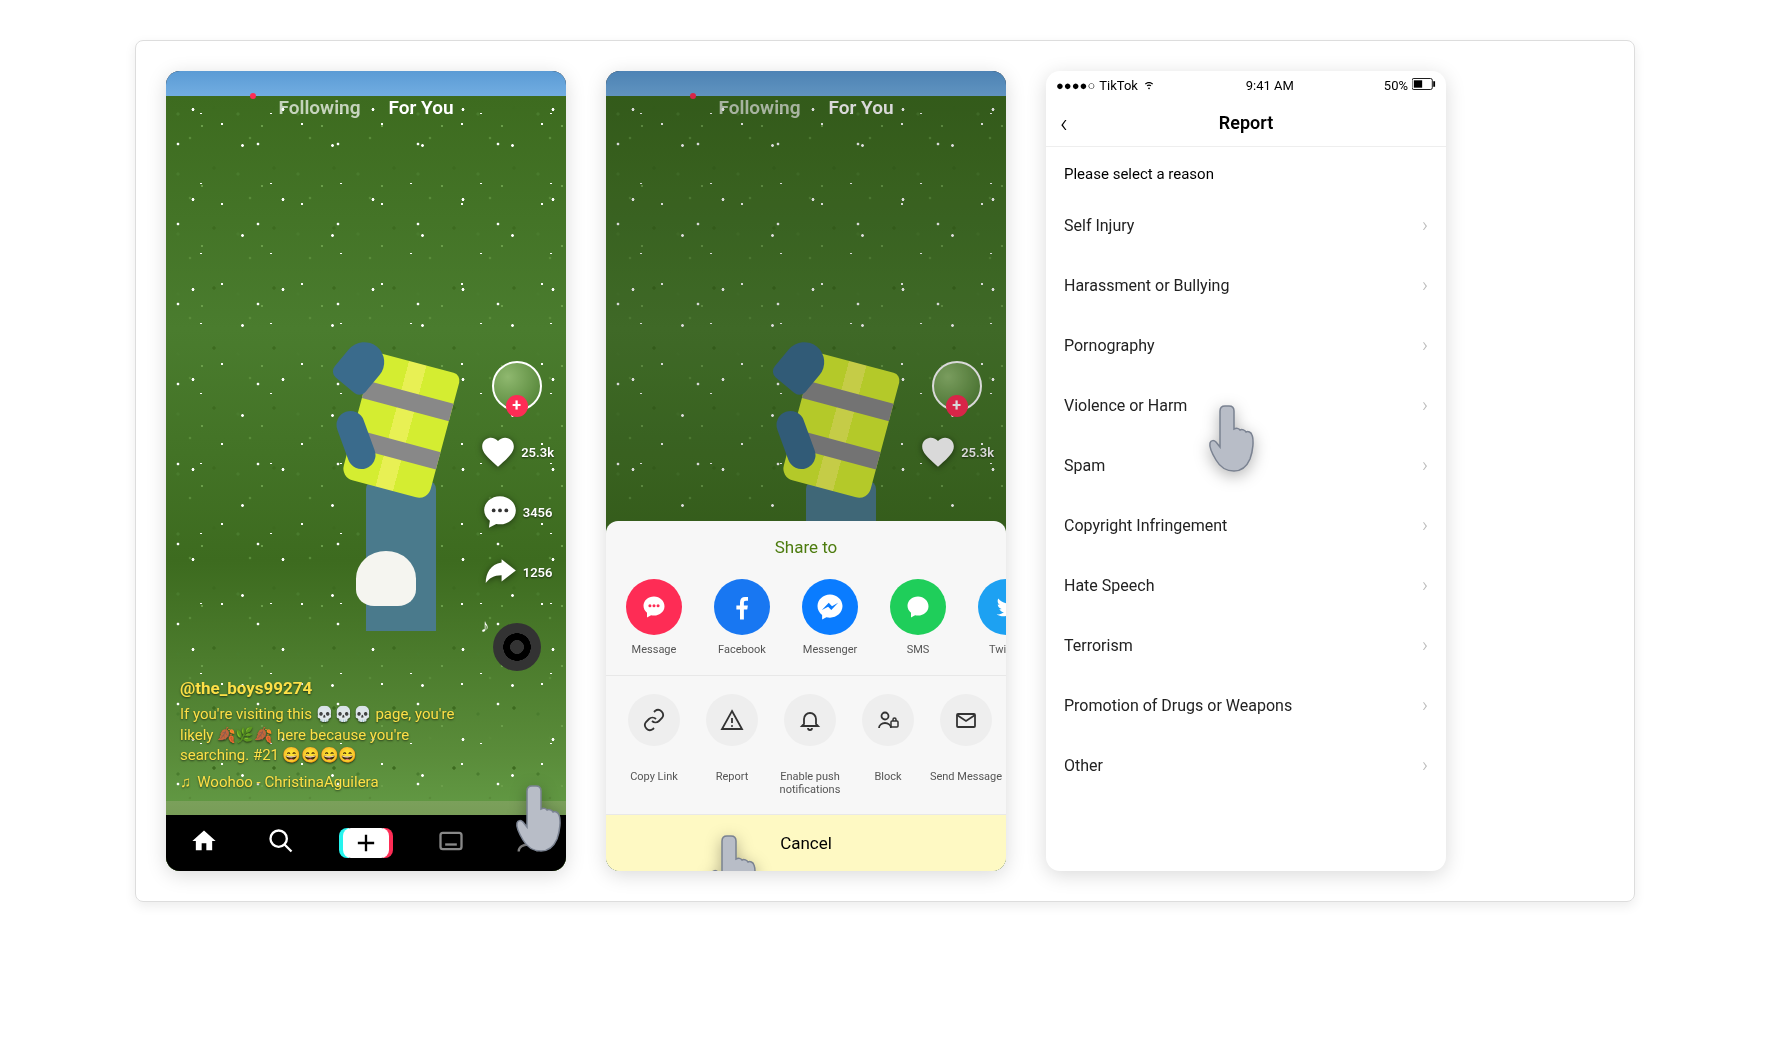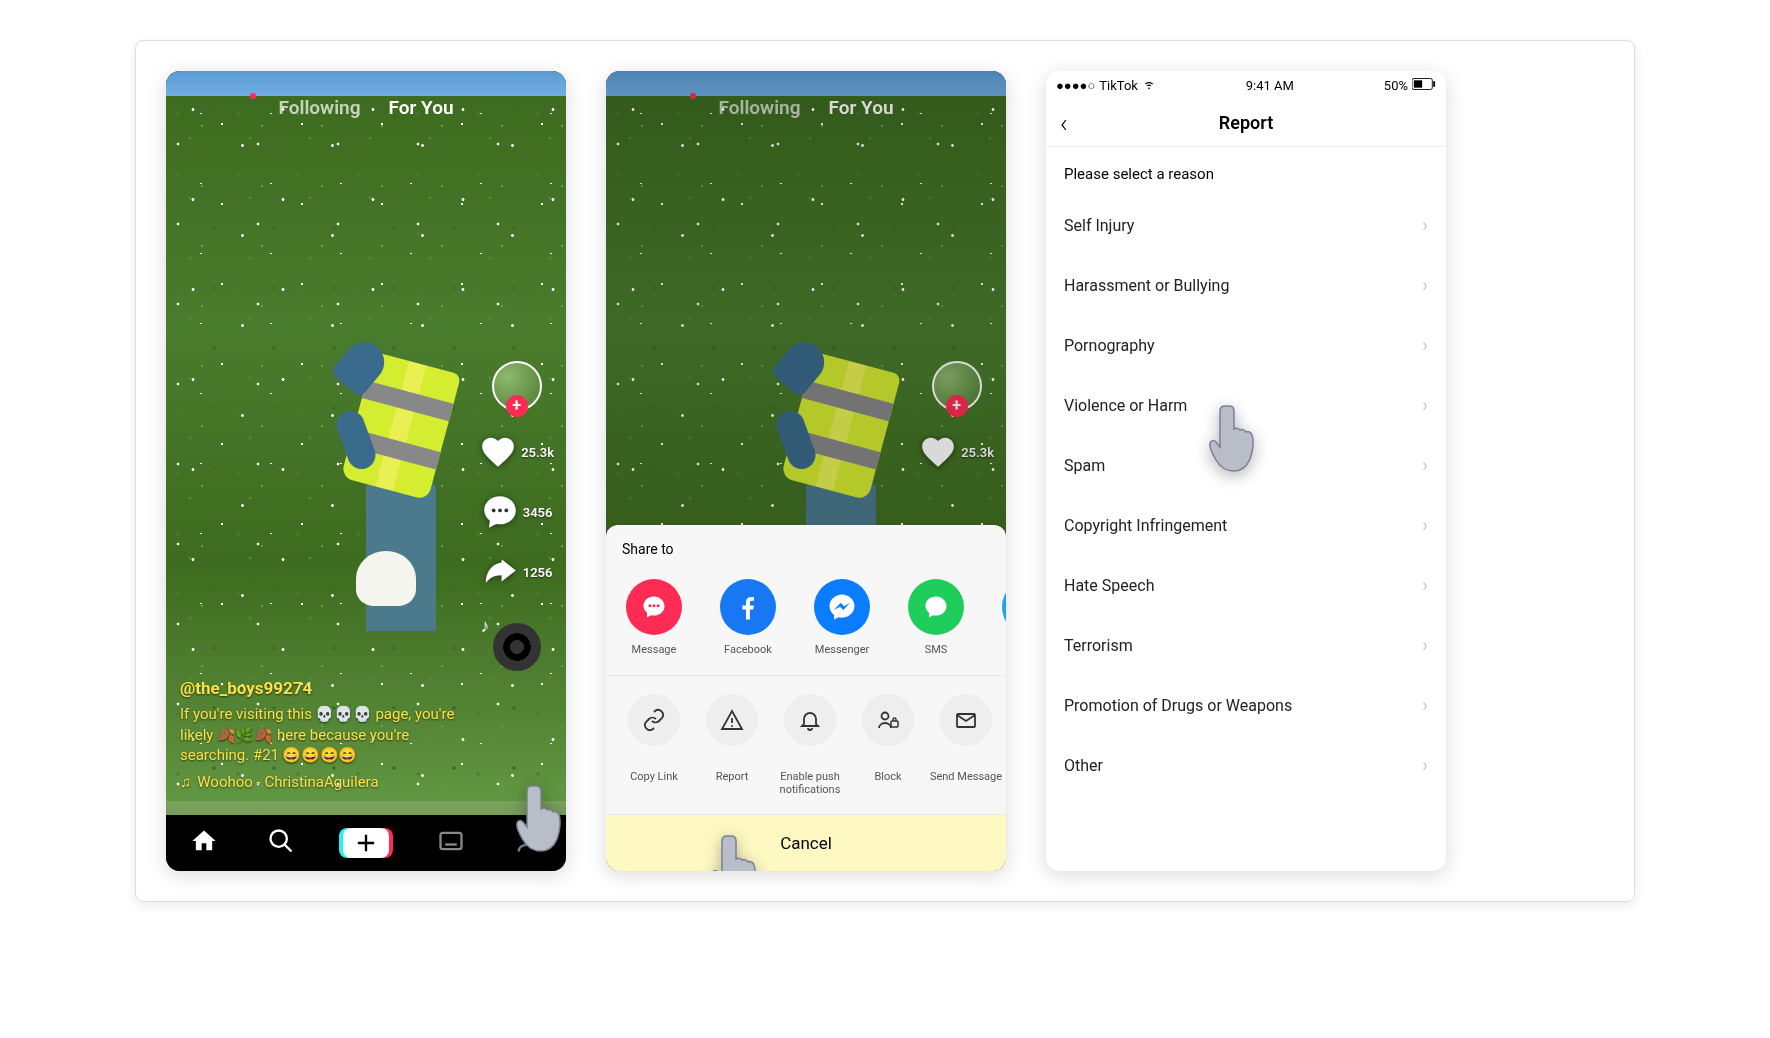--- a/index.html
+++ b/index.html
@@ -51,22 +51,22 @@
 .sound { font-size: 15px; display: flex; align-items: center; gap: 6px; }
 
 .bottom-nav { position: absolute; bottom: 0; left: 0; right: 0; height: 56px; background: #000; display: flex; align-items: center; justify-content: space-around; z-index: 6; }
 .bottom-nav svg { width: 28px; height: 28px; }
 .create-btn { width: 46px; height: 30px; background: #fff; border-radius: 8px; display: flex; align-items: center; justify-content: center; position: relative; }
 .create-btn::before { content: ''; position: absolute; left: -4px; top: 0; bottom: 0; width: 10px; background: #25f4ee; border-radius: 8px 0 0 8px; z-index: -1; }
 .create-btn::after { content: ''; position: absolute; right: -4px; top: 0; bottom: 0; width: 10px; background: #fe2c55; border-radius: 0 8px 8px 0; z-index: -1; }
 
 
 .share-sheet { position: absolute; bottom: 0; left: 0; right: 0; background: #f7f7f7; border-radius: 12px 12px 0 0; z-index: 10; }
-.share-title { font-size: 14px; color: #000000; padding: 16px; }
-.share-row { display: flex; padding: 6px 10px 18px; gap: 18px; overflow: hidden; }
+.share-title { text-align: center; font-size: 17px; color: #4d7c0f; padding: 16px; }
+.share-row { display: flex; padding: 6px 10px 18px; gap: 12px; overflow: hidden; }
 .share-item { flex: 0 0 76px; display: flex; flex-direction: column; align-items: center; gap: 8px; }
 .share-circle { width: 56px; height: 56px; border-radius: 50%; display: flex; align-items: center; justify-content: center; }
 .share-label { font-size: 11px; color: #555; text-align: center; line-height: 1.2; }
 .action-row { display: flex; padding: 18px 10px; gap: 2px; border-top: 1px solid #e8e8e8; }
 .action-item { flex: 0 0 76px; display: flex; flex-direction: column; align-items: center; gap: 24px; }
 .action-circle { width: 52px; height: 52px; border-radius: 50%; background: #eee; display: flex; align-items: center; justify-content: center; }
 .cancel-btn { text-align: center; padding: 18px; font-size: 17px; border-top: 1px solid #e8e8e8; background: #fef9c3; }
 
 
 .phone3 { background: #fff; }

